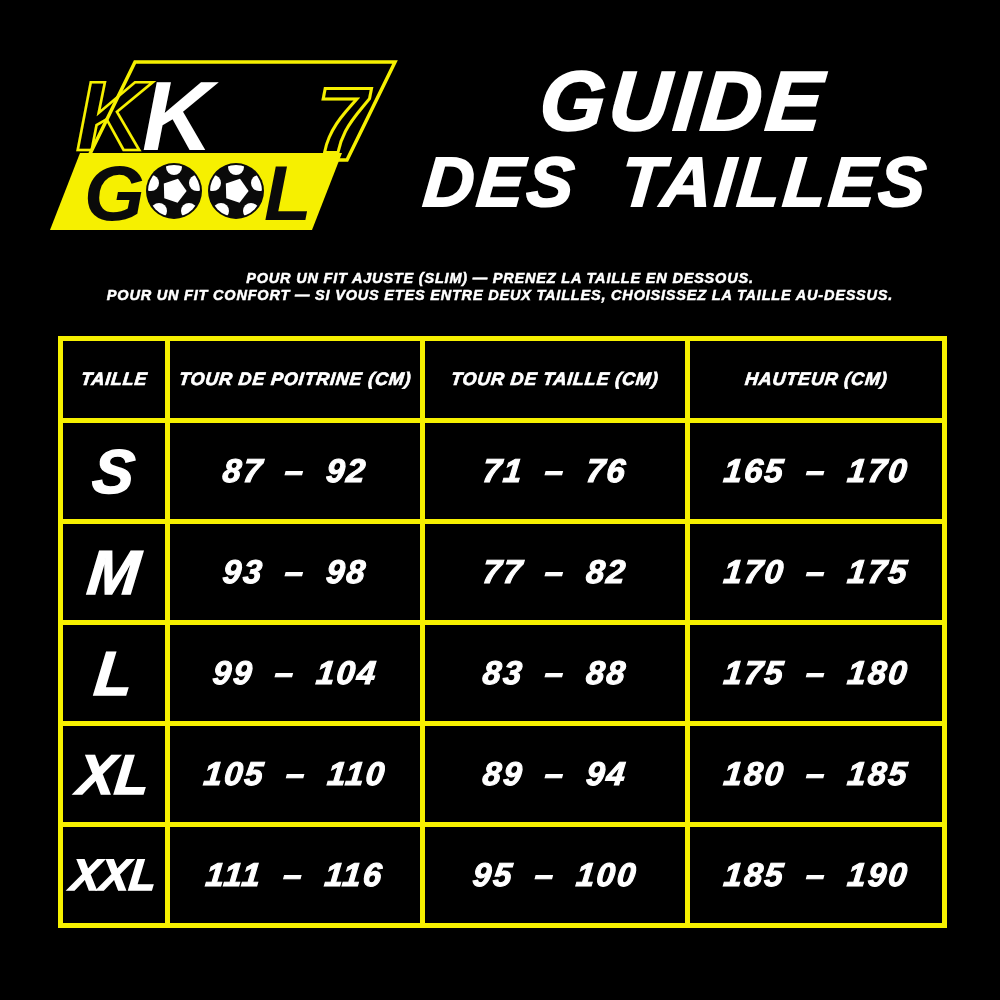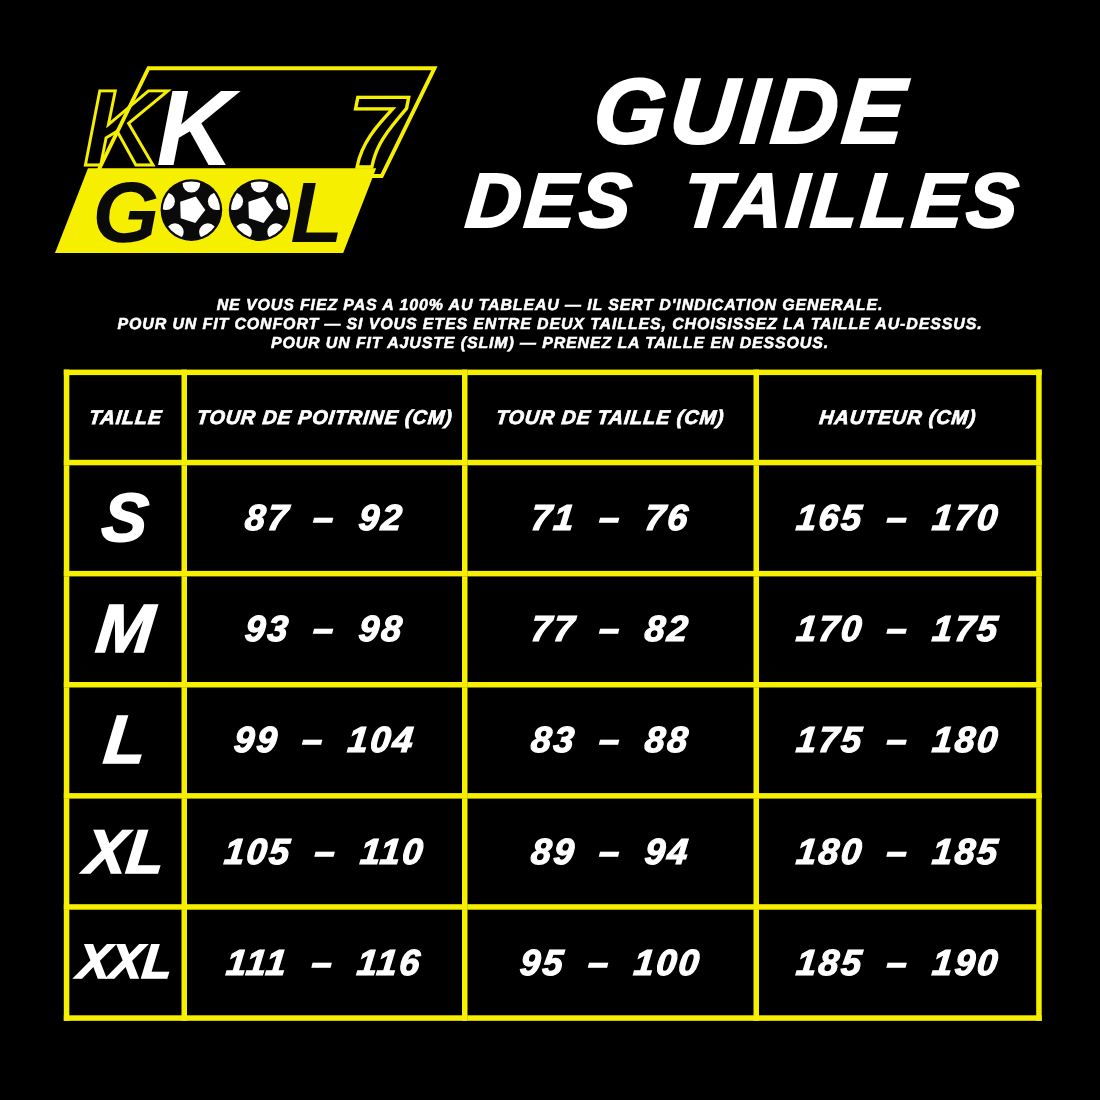--- a/index.html
+++ b/index.html
@@ -97,23 +97,22 @@
 
   <text x="214" y="180" font-size="78" font-style="italic" font-weight="bold" fill="#0A0A0A">L</text>
 </svg>
 
 <div id="title-block" class="abs">
   <div id="title-line1">GUIDE</div>
   <div id="title-line2">DES TAILLES</div>
 </div>
 
 <div id="disclaimer" class="abs">
-  <div>NE VOUS FIEZ PAS A 100% AU TABLEAU — IL SERT D'INDICATION GENERALE.</div>
+  <div>POUR UN FIT AJUSTE (SLIM) — PRENEZ LA TAILLE EN DESSOUS.</div>
   <div>POUR UN FIT CONFORT — SI VOUS ETES ENTRE DEUX TAILLES, CHOISISSEZ LA TAILLE AU-DESSUS.</div>
-  <div>POUR UN FIT AJUSTE (SLIM) — PRENEZ LA TAILLE EN DESSOUS.</div>
 </div>
 
 <table id="size-table" class="abs">
   <colgroup>
     <col class="col-size">
       <col class="col-chest">
       <col class="col-waist">
       <col class="col-height">
   </colgroup>
   <thead>

